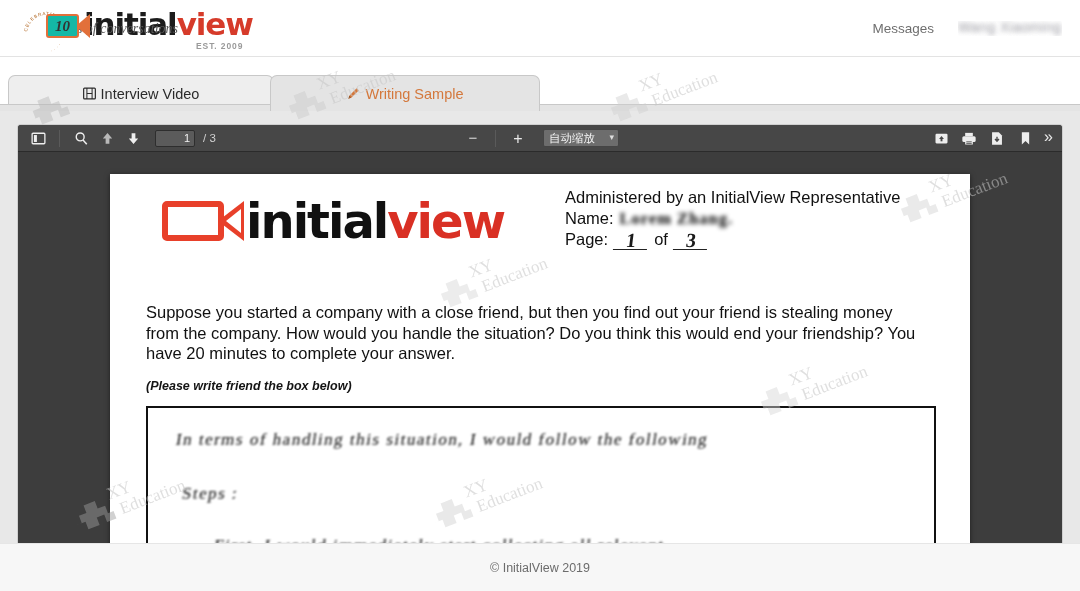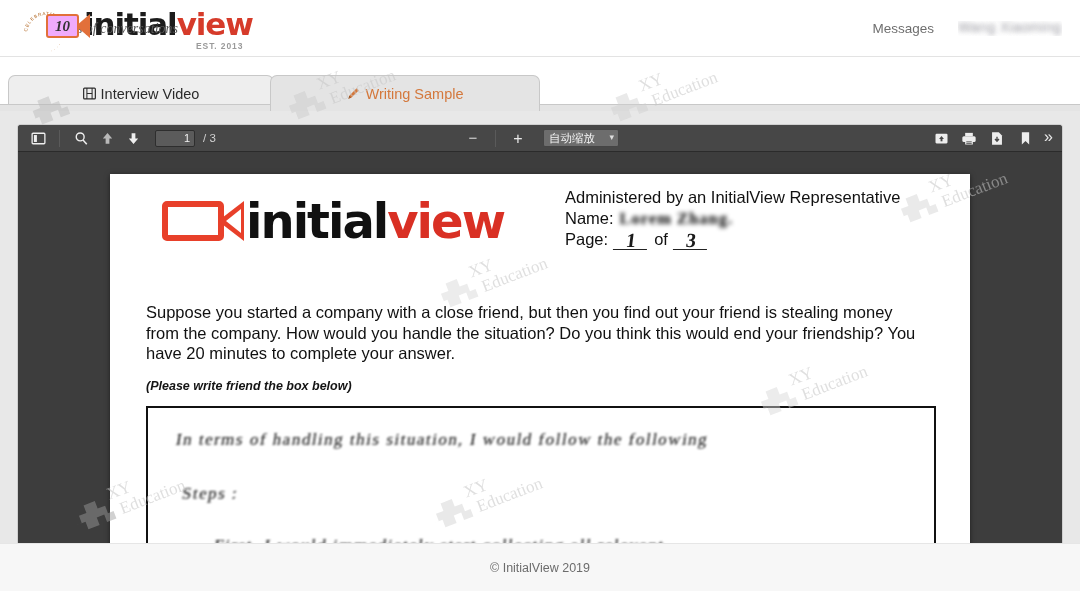--- a/index.html
+++ b/index.html
@@ -43,21 +43,21 @@
     width: 52px; height: 52px;
   }
   .seal svg { display: block; }
 
   .badge10 {
     position: absolute;
     left: 30px; top: 13px;
     width: 33px; height: 24px;
     border: 2.5px solid #e2703a;
     border-radius: 3px;
-    background: #f0abfc;
+    background: #14b8a6;
     display: flex;
     align-items: center;
     justify-content: center;
     font-size: 15px;
     font-weight: 700;
     font-style: italic;
     color: #333;
     font-family: "Liberation Serif", serif;
     z-index: 3;
   }
@@ -492,21 +492,21 @@
             <textPath href="#arcpath2" startOffset="60%">· · · ·</textPath>
           </text>
         </svg>
       </div>
       <div class="badge-notch"></div>
       <div class="badge10">10</div>
       <div class="wordmark">
         <span class="w1">initial</span><span class="w2">view</span>
       </div>
       <div class="tagline">years of conversations</div>
-      <div class="est">EST. 2013</div>
+      <div class="est">EST. 2009</div>
     </div>
 
     <div class="header-right">
       <div class="nav-link">Messages</div>
       <div class="user-name">
         <span>Wang Xiaoming</span>
       </div>
     </div>
   </div>
 

